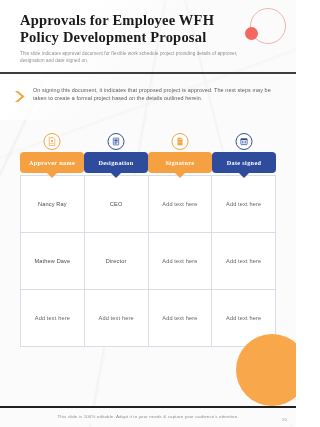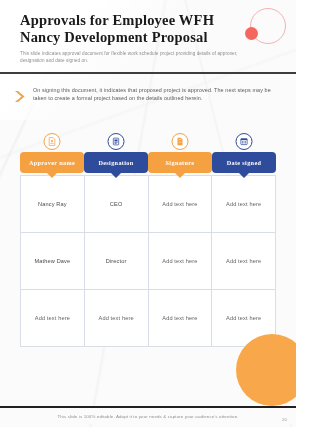--- a/index.html
+++ b/index.html
@@ -159,21 +159,21 @@
 <body>
 
 <div class="slide">
   <div class="bg-texture"></div>
   <div class="bg-wash"></div>
 
   <div class="deco-ring"></div>
   <div class="deco-dot"></div>
 
   <div class="header">
-    <h1 class="title">Approvals for Employee WFH Nancy Development Proposal</h1>
+    <h1 class="title">Approvals for Employee WFH Policy Development Proposal</h1>
     <p class="subtitle">This slide indicates approval  document for flexible work schedule project providing  details of approver, designation and date signed on.</p>
   </div>
   <div class="rule"></div>
 
   <div class="note">
     <span class="note-arrow">
       <svg width="13" height="13" viewBox="0 0 13 13">
         <path d="M1 1 L7.5 6.5 L1 12 L4 12 L10.5 6.5 L4 1 Z" fill="#f5a142"></path>
       </svg>
     </span>

